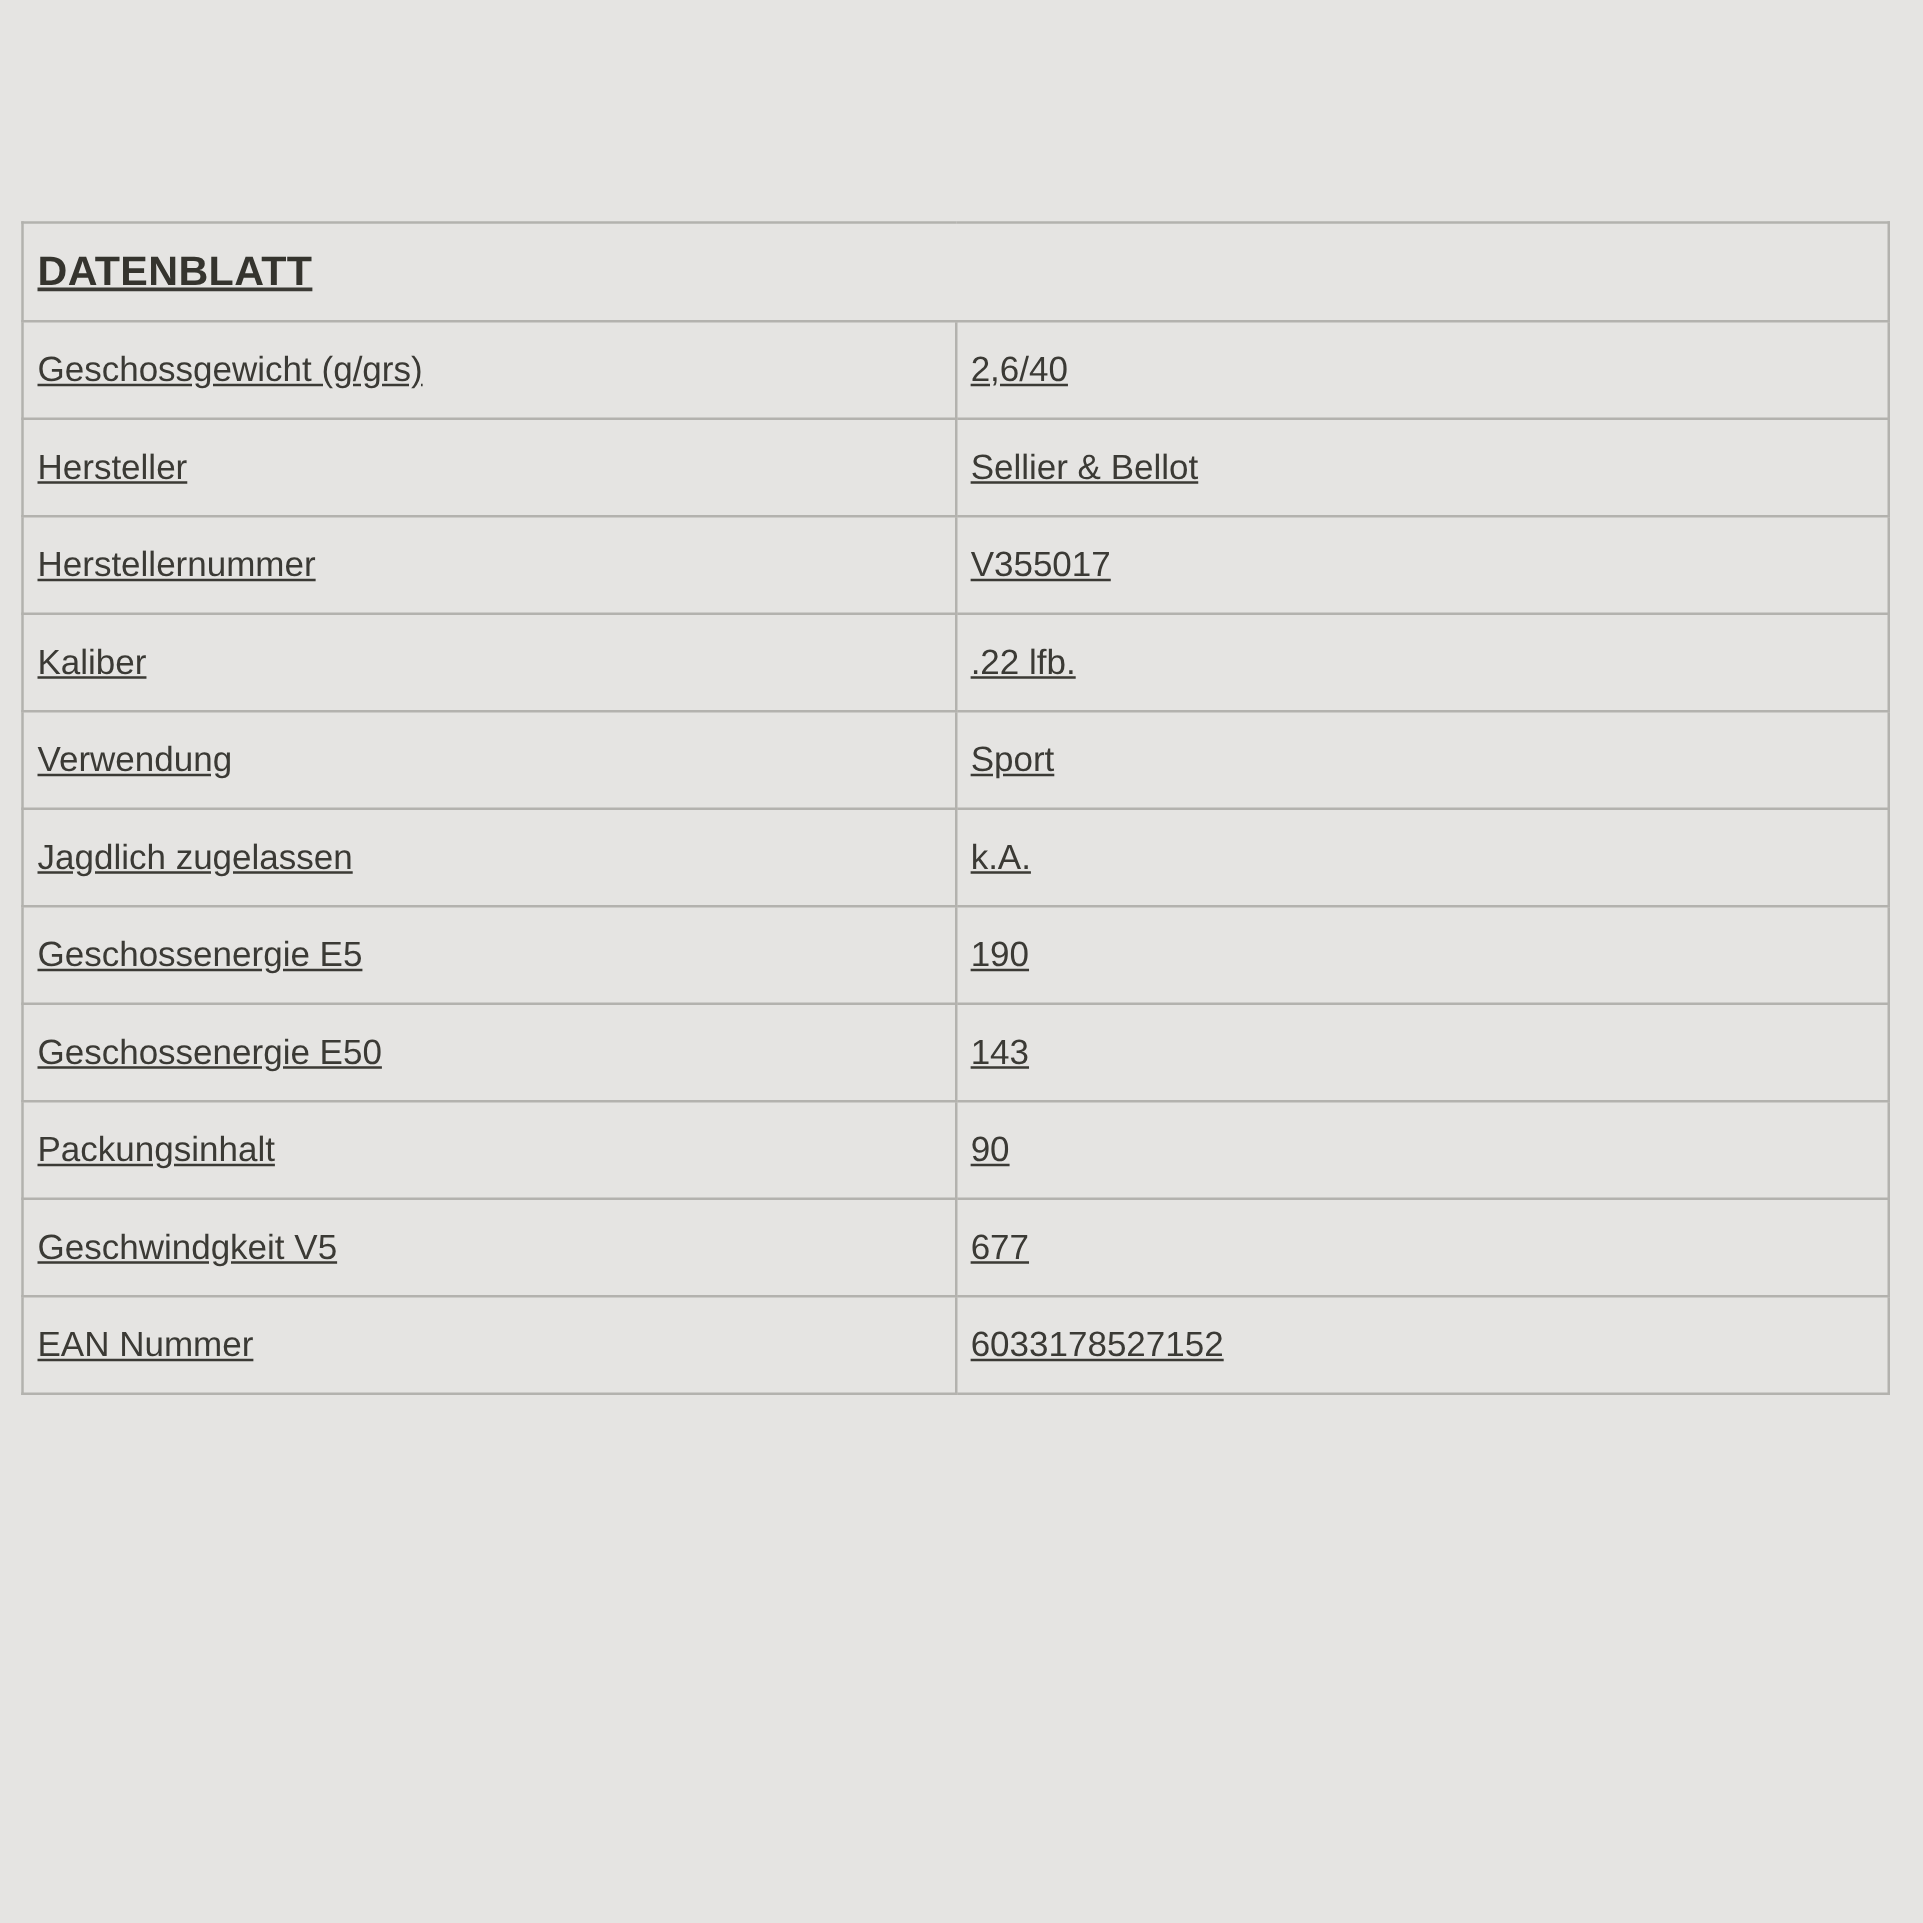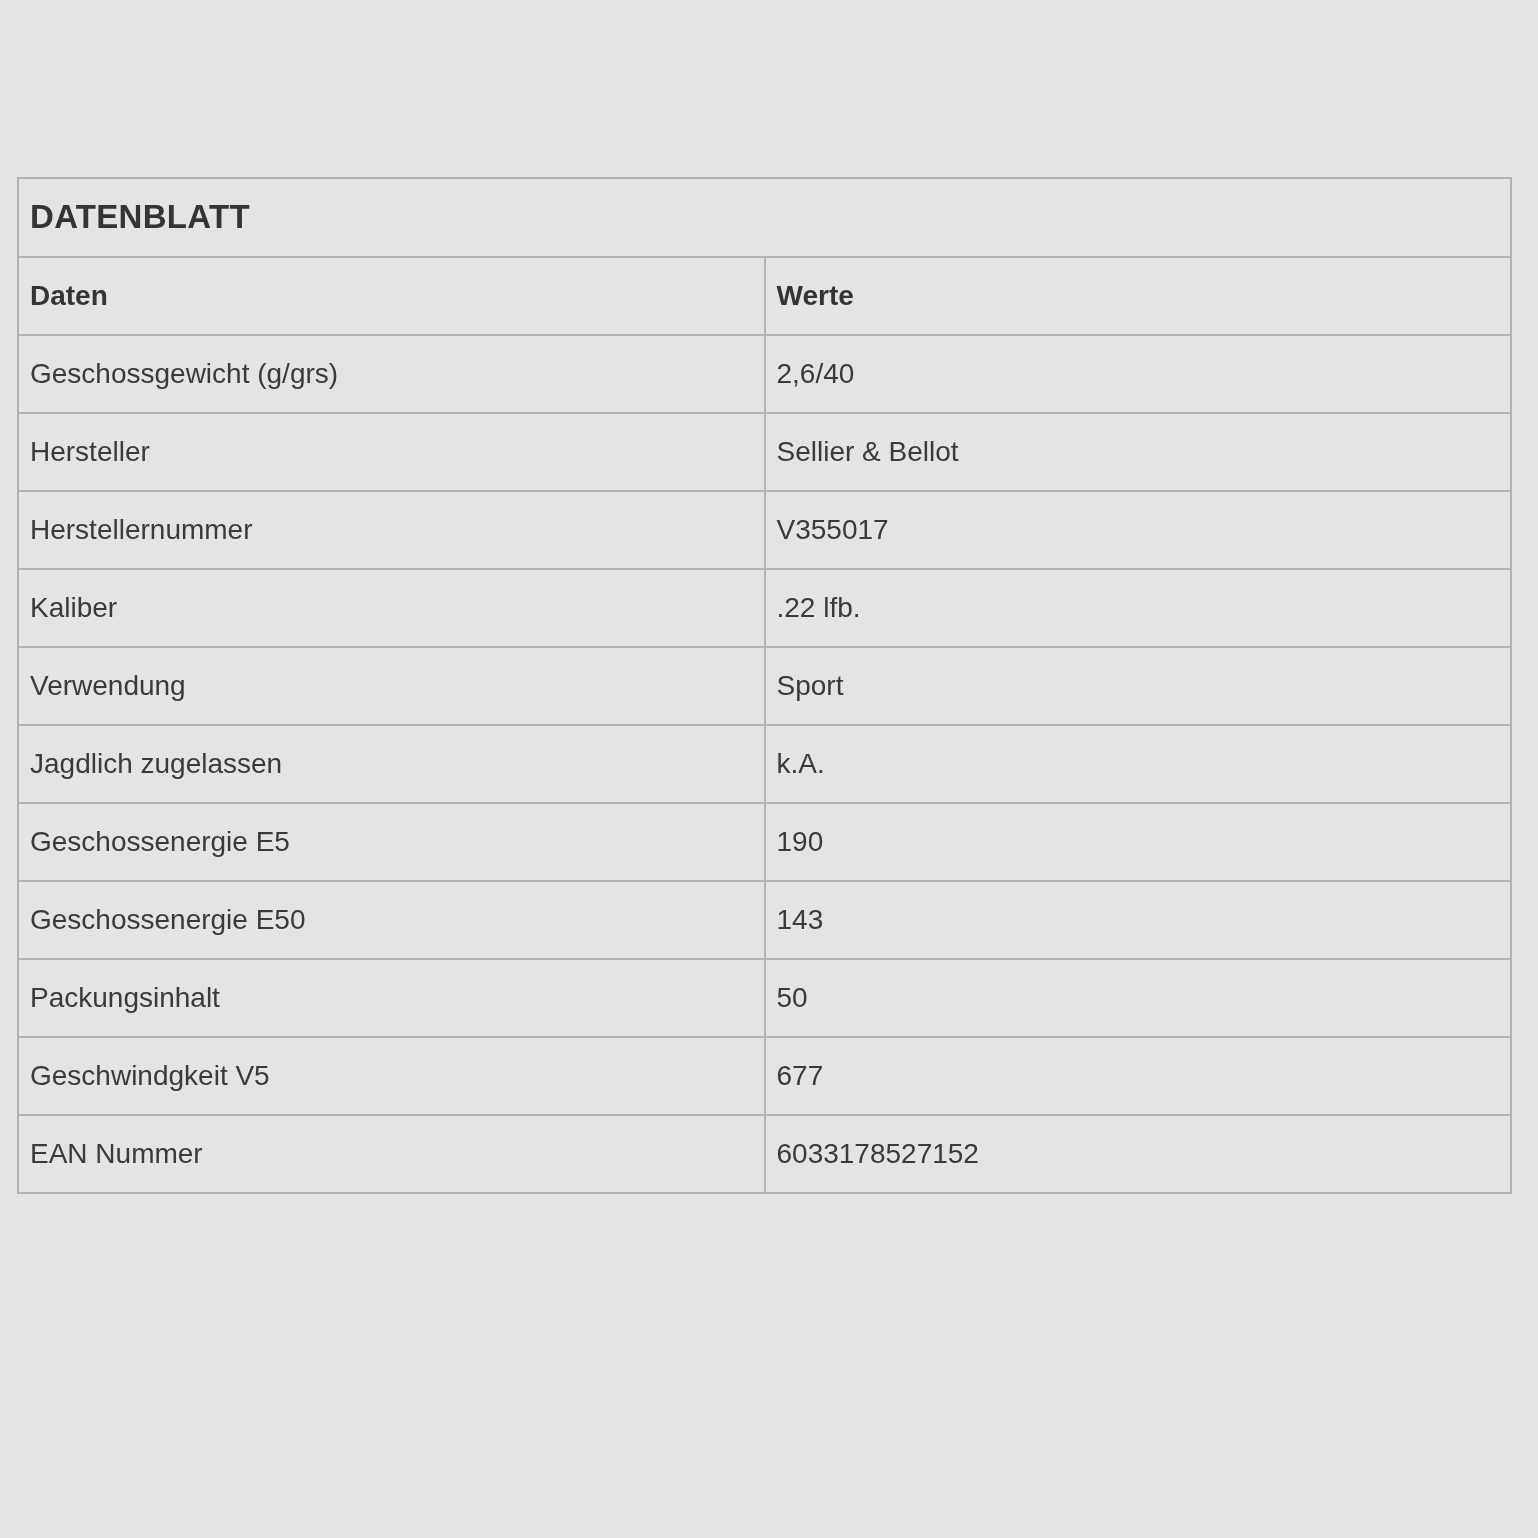--- a/index.html
+++ b/index.html
@@ -10,20 +10,21 @@
     background: #e5e4e2;
     font-family: "Liberation Sans", sans-serif;
     color: #3b3a35;
     position: relative;
   }
   .datasheet {
     position: absolute;
     left: 17px;
     top: 177px;
     width: 1495px;
+    text-decoration: underline;
   }
   table.ds-table {
     width: 100%;
     border-collapse: collapse;
     table-layout: fixed;
   }
   .ds-table td, .ds-table th {
     border: 2px solid #b3b2ae;
     padding: 0 10px 0 11px;
     height: 78px;
@@ -49,24 +50,20 @@
 </style>
 </head>
 <body>
 
 <section class="datasheet">
   <table class="ds-table">
     <thead>
       <tr class="title-row">
         <td colspan="2">DATENBLATT</td>
       </tr>
-      <tr class="head-row">
-        <th class="col-label">Daten</th>
-        <th class="col-value">Werte</th>
-      </tr>
     </thead>
     <tbody>
         <tr>
           <td class="col-label">Geschossgewicht (g/grs)</td>
           <td class="col-value">2,6/40</td>
         </tr>
         <tr>
           <td class="col-label">Hersteller</td>
           <td class="col-value">Sellier &amp; Bellot</td>
         </tr>
@@ -89,21 +86,21 @@
         <tr>
           <td class="col-label">Geschossenergie E5</td>
           <td class="col-value">190</td>
         </tr>
         <tr>
           <td class="col-label">Geschossenergie E50</td>
           <td class="col-value">143</td>
         </tr>
         <tr>
           <td class="col-label">Packungsinhalt</td>
-          <td class="col-value">50</td>
+          <td class="col-value">90</td>
         </tr>
         <tr>
           <td class="col-label">Geschwindgkeit V5</td>
           <td class="col-value">677</td>
         </tr>
         <tr>
           <td class="col-label">EAN Nummer</td>
           <td class="col-value">6033178527152</td>
         </tr>
       </tbody>

